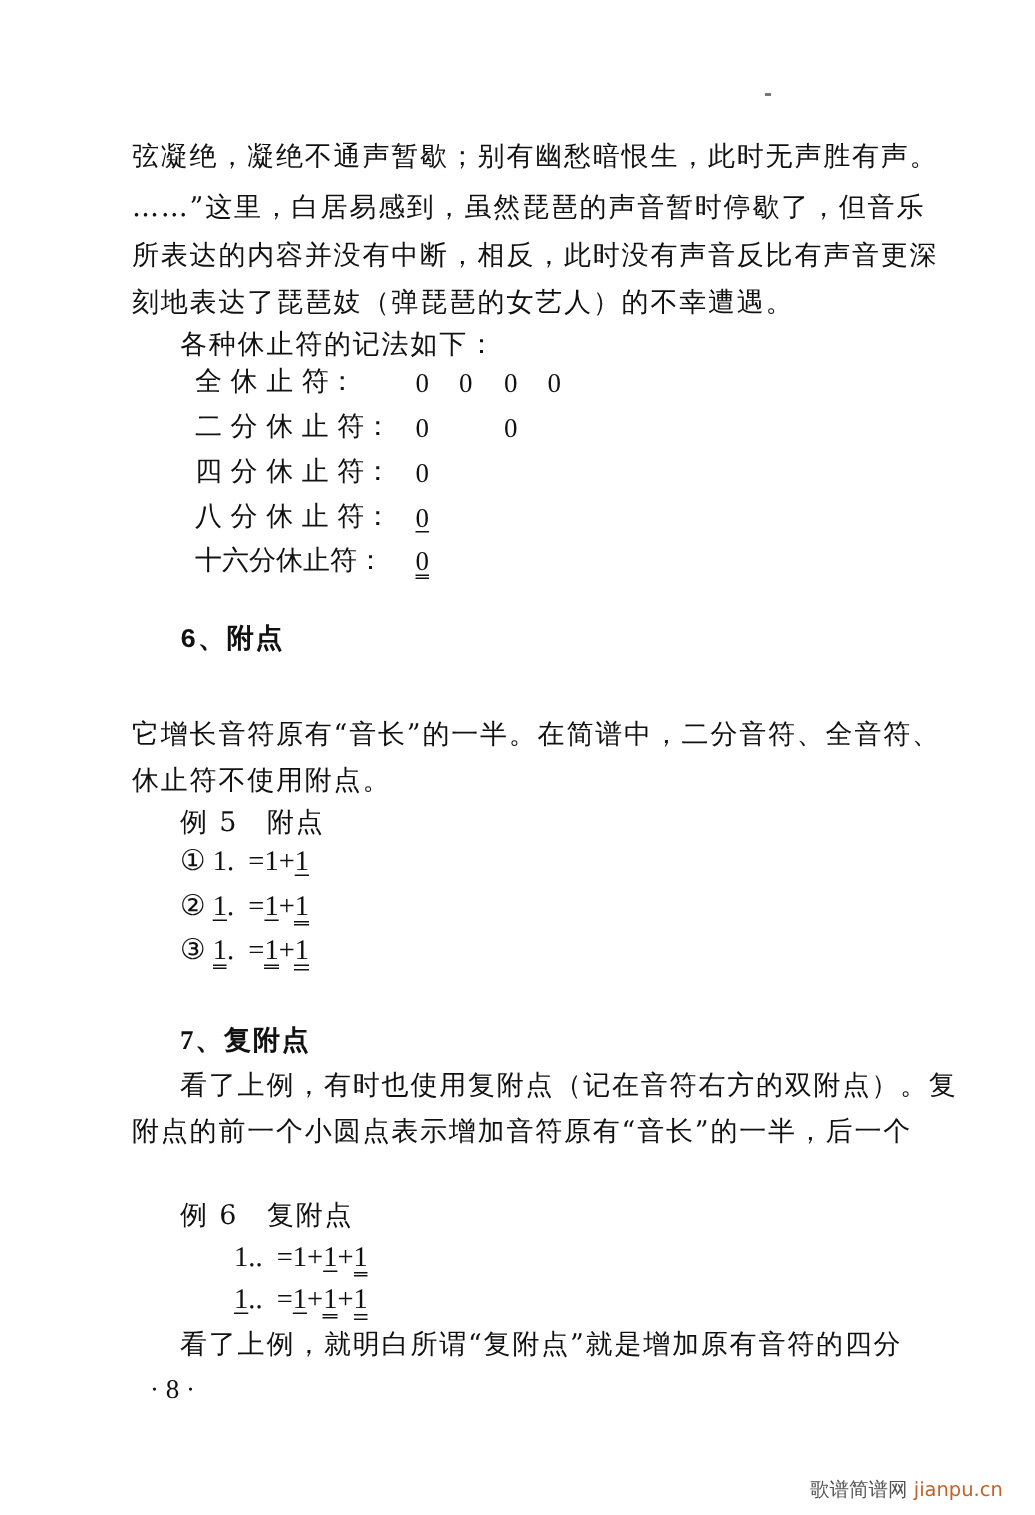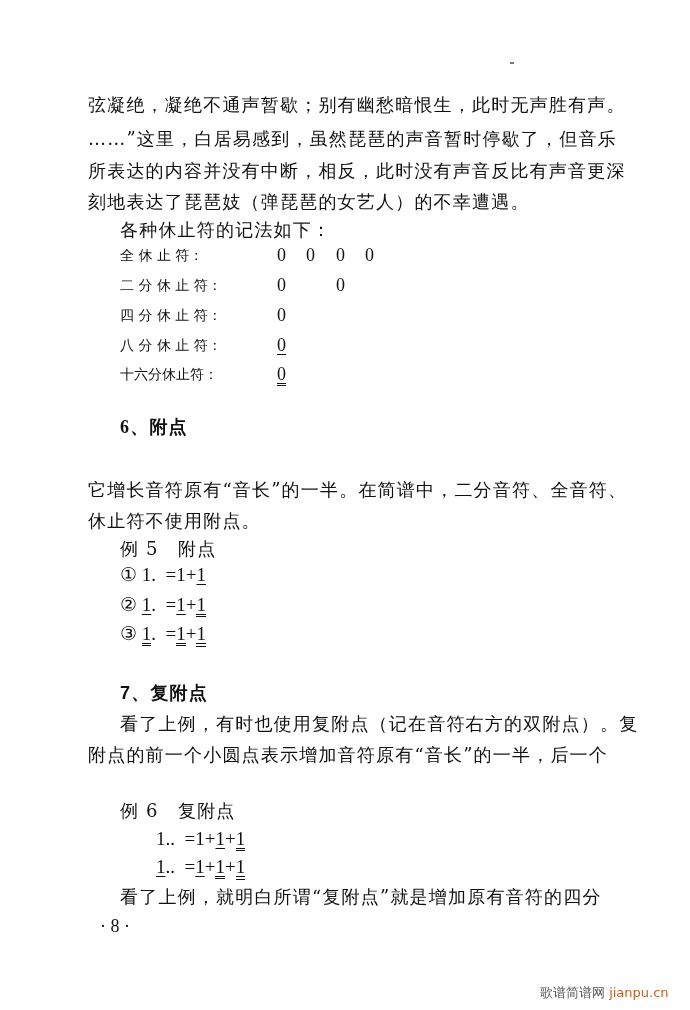--- a/index.html
+++ b/index.html
@@ -4,21 +4,21 @@
   <style>
     html, body { margin: 0; padding: 0; }
     body {
       width: 690px; height: 1010px; background: #ffffff; position: relative; overflow: hidden;
       font-family: "DejaVu Serif", "Liberation Serif", serif; color: #111;
     }
     .page { position: absolute; left: 0; top: 0; width: 690px; height: 1010px; }
     .line { position: absolute; left: 88px; font-size: 18px; line-height: 22px; white-space: nowrap; letter-spacing: 1.2px; }
     .indent { left: 120px; }
     .bold { font-weight: bold; }
-    .rest-label { position: absolute; left: 120px; font-size: 14px; line-height: 22px; white-space: nowrap; }
+    .rest-label { position: absolute; left: 130px; font-size: 18px; line-height: 22px; white-space: nowrap; }
     .rest-val { position: absolute; font-family: "Liberation Serif", serif; font-size: 18px; line-height: 22px; }
     .u1 { text-decoration: underline; text-underline-offset: 3px; }
     .u2 { border-bottom: 3px double #111; line-height: 18px; display: inline-block; }
     .eq { position: absolute; font-family: "Liberation Serif", serif; font-size: 19px; line-height: 22px; white-space: nowrap; }
     .footer { position: absolute; left: 100px; top: 916px; font-family: "Liberation Serif", serif; font-size: 18px; }
     .watermark { position: absolute; left: 540px; top: 984px; font-size: 13px; color: #555; font-family: "DejaVu Sans", sans-serif; }
     .watermark .site { color: #c0632a; }
     .mark { position: absolute; left: 510px; top: 62px; width: 4px; height: 2px; background: #777; }
   </style>
 </head>
@@ -50,37 +50,37 @@
 
   <div class="rest-label" style="top:304px">四 分 休 止 符：</div>
   <span class="rest-val" style="top:304px;left:277px">0</span>
 
   <div class="rest-label" style="top:334px">八 分 休 止 符：</div>
   <span class="rest-val u1" style="top:334px;left:277px">0</span>
 
   <div class="rest-label" style="top:363px">十六分休止符：</div>
   <span class="rest-val" style="top:363px;left:277px"><span class="u2">0</span></span>
 
-  <div class="line indent bold" style="top:416px;font-family:Liberation Serif, serif">6、附点</div>
+  <div class="line indent bold" style="top:416px;font-family:Liberation Mono, monospace">6、附点</div>
   <div class="line" style="top:510px">休止符不使用附点。</div>
   <div class="line" style="top:479px">它增长音符原有“音长”的一半。在简谱中，二分音符、全音符、</div>
 
   <div class="line indent" style="top:538px">例 5　附点</div>
 
   <div class="eq" style="top:564px;left:120px">
     <span>①</span> 1.&nbsp; =1+<span class="u1">1</span>
   </div>
   <div class="eq" style="top:594px;left:120px">
     <span>②</span> <span class="u1">1</span>.&nbsp; =<span class="u1">1</span>+<span class="u2">1</span>
   </div>
   <div class="eq" style="top:623px;left:120px">
     <span>③</span> <span class="u2">1</span>.&nbsp; =<span class="u2">1</span>+<span class="u2" style="border-bottom-width:4px">1</span>
   </div>
 
-  <div class="line indent bold" style="top:682px;font-family:Liberation Sans, sans-serif">7、复附点</div>
+  <div class="line indent bold" style="top:682px;font-family:Liberation Serif, serif">7、复附点</div>
   <div class="line indent" style="top:713px">看了上例，有时也使用复附点（记在音符右方的双附点）。复</div>
   <div class="line" style="top:744px">附点的前一个小圆点表示增加音符原有“音长”的一半，后一个</div>
 
   <div class="line indent" style="top:800px">例 6　复附点</div>
   <div class="eq" style="top:828px;left:156px">
     1..&nbsp; =1+<span class="u1">1</span>+<span class="u2">1</span>
   </div>
   <div class="eq" style="top:856px;left:156px">
     <span class="u1">1</span>..&nbsp; =<span class="u1">1</span>+<span class="u2">1</span>+<span class="u2" style="border-bottom-width:4px">1</span>
   </div>

